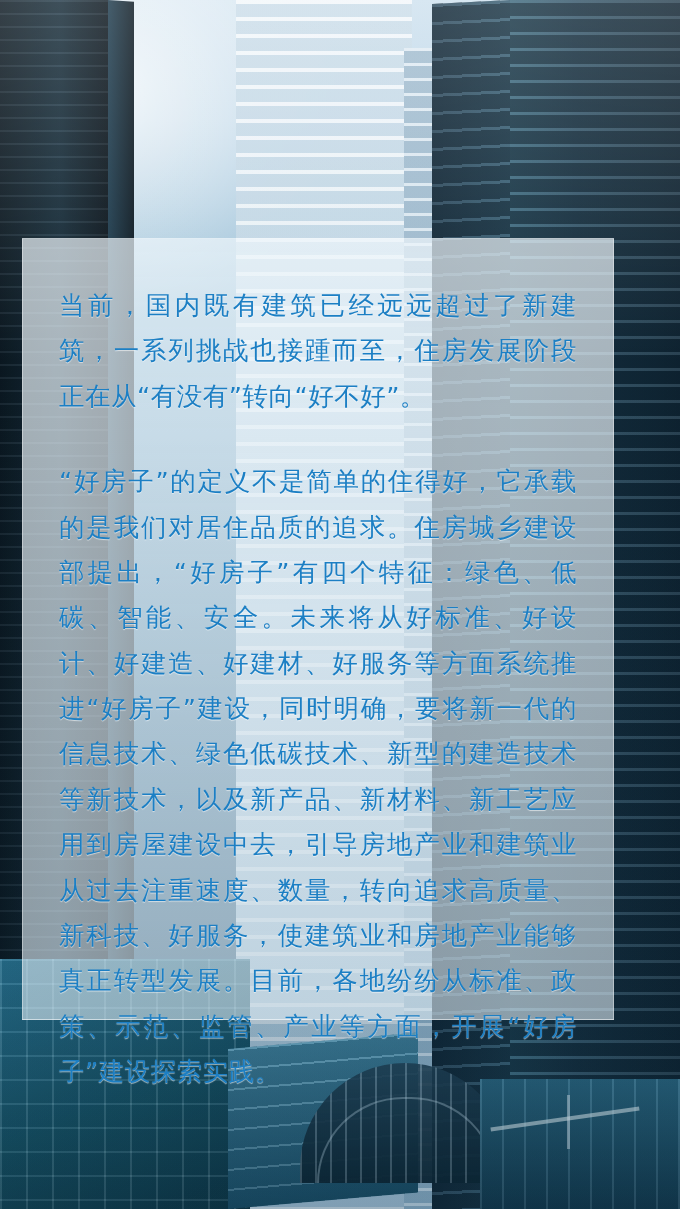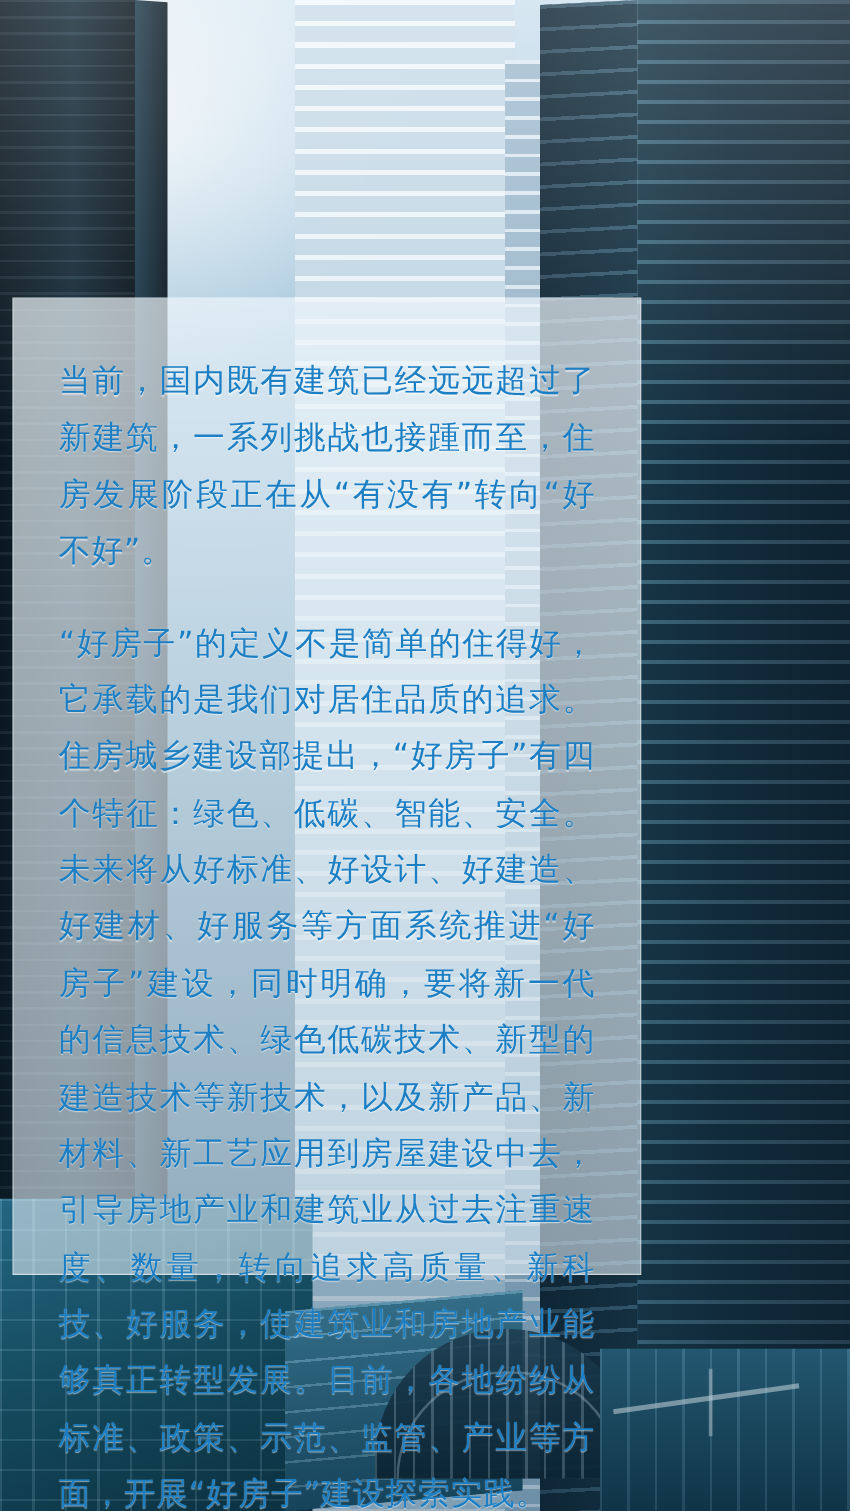--- a/index.html
+++ b/index.html
@@ -168,40 +168,40 @@
     text-shadow:
       0 2px 10px rgba(10,40,60,.55),
       0 0 26px rgba(120,180,215,.45);
     white-space: nowrap;
     line-height: 1.05;
   }
 
   
   .card {
     position: absolute;
-    left: 10px;
+    left: 22px;
     top: 238px;
-    width: 503px;
+    width: 592px;
     height: 782px;
     background: linear-gradient(to bottom, rgba(238,246,251,.70), rgba(226,239,247,.58));
     border: 1px solid rgba(255,255,255,.38);
     padding: 44px 36px 30px 36px;
   }
 
   .para {
     color: #1c7fc4;
     font-family: "DejaVu Sans", "Liberation Sans", sans-serif;
     font-size: 25.5px;
     line-height: 1.78;
     letter-spacing: .5px;
     text-align: justify;
     font-weight: 500;
     text-shadow: 0 1px 1px rgba(255,255,255,.6);
   }
-  .para + .para { margin-top: 28px; }
+  .para + .para { margin-top: 40px; }
   .para.indent { text-indent: 0; }
 
   
   .crane {
     position: absolute;
     right: 40px; bottom: 88px;
     width: 150px; height: 4px;
     background: rgba(235,245,250,.55);
     transform: rotate(-8deg);
   }

